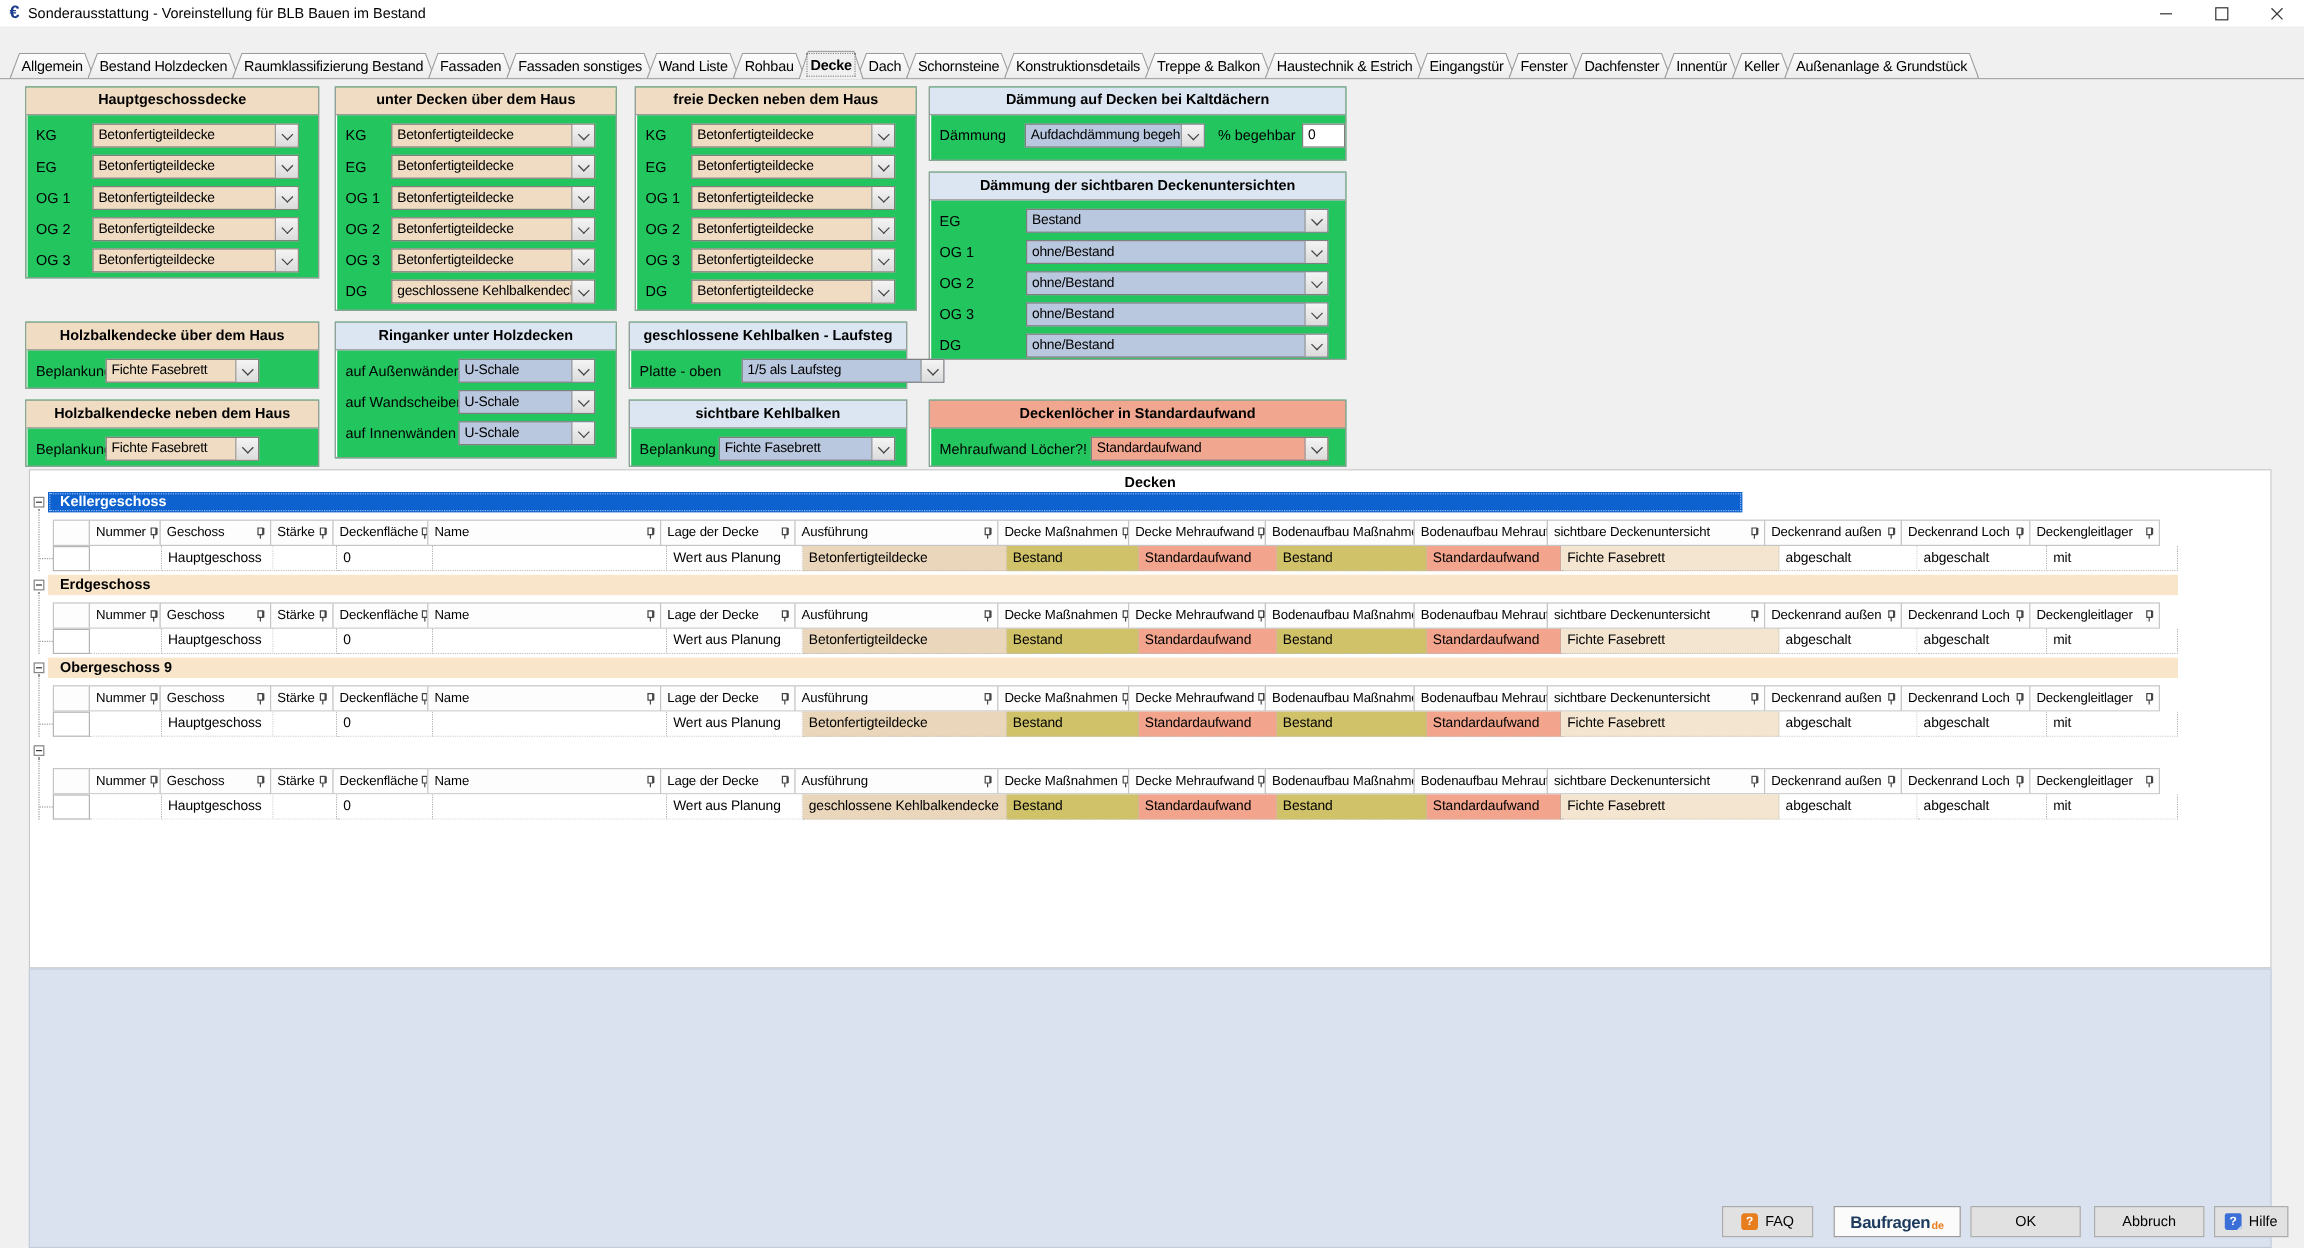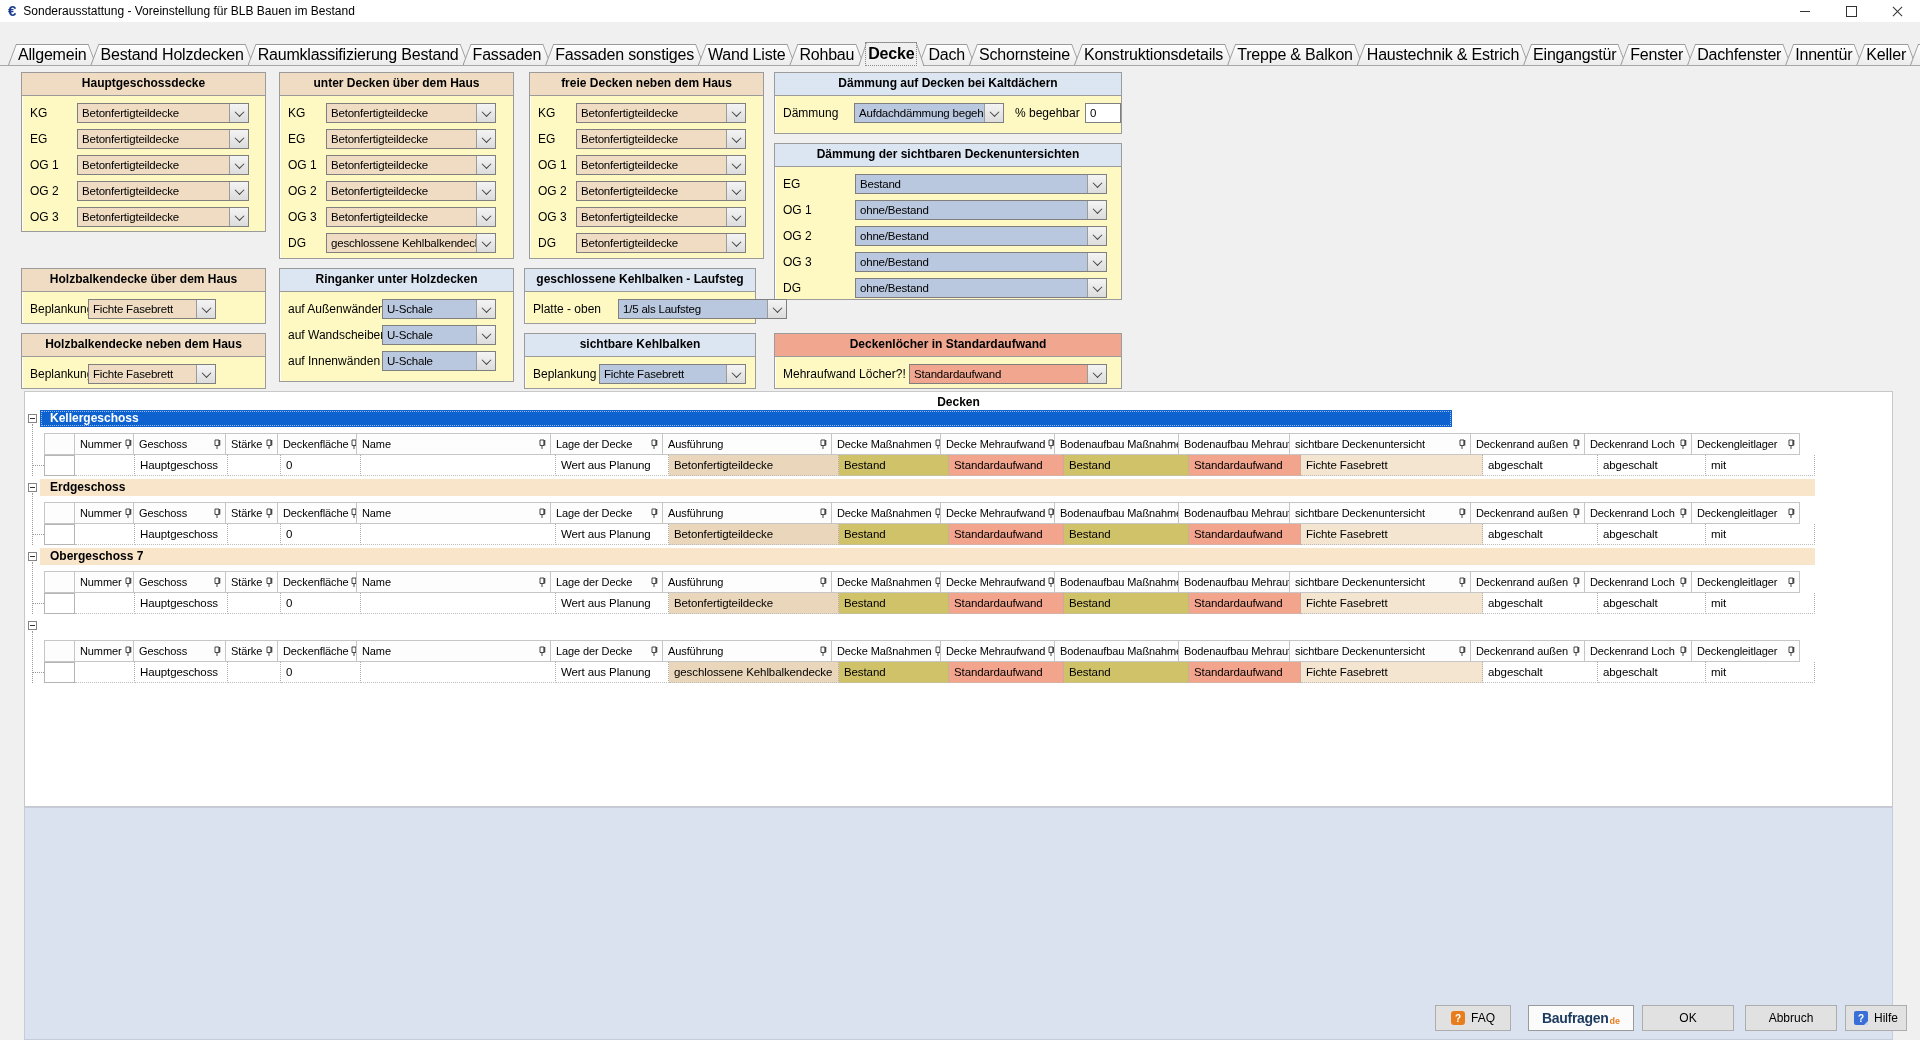--- a/index.html
+++ b/index.html
@@ -23,27 +23,27 @@
   .caret{width:0;height:0;border-left:3.5px solid transparent;border-right:3.5px solid transparent;border-top:4px solid #333;}
   
   .tabstrip{position:absolute;left:0;top:42px;width:1920px;height:24px;box-sizing:border-box;
             display:flex;align-items:flex-end;padding-left:8px;border-bottom:1px solid #a8a8a8;background:#f0f0f0;}
   .tab{position:relative;height:21px;display:flex;align-items:center;justify-content:center;
        padding:0 10px;margin-right:-6px;white-space:nowrap;}
   .tab::before{content:'';position:absolute;inset:0;background:#9a9a9a;
        clip-path:polygon(8px 0,calc(100% - 8px) 0,100% 100%,0 100%);}
   .tab::after{content:'';position:absolute;inset:1px 1px 0 1px;background:linear-gradient(#fefefe,#ececec);
        clip-path:polygon(7.5px 0,calc(100% - 7.5px) 0,100% 100%,0 100%);}
-  .tab-label{position:relative;z-index:2;font-size:16px;letter-spacing:-0.2px;}
+  .tab-label{position:relative;z-index:2;font-size:12px;letter-spacing:-0.2px;}
   .tab.active{height:24px;z-index:3;margin-bottom:-1px;}
   .tab.active::after{background:#f0f0f0;}
   .tab.active .tab-label{font-weight:bold;outline:1px dotted #8a8a8a;outline-offset:2px;}
   
   .panels{position:absolute;left:0;top:0;width:1920px;height:1040px;}
-  .panel{position:absolute;box-sizing:border-box;border:1px solid #9b9b9b;background:#fef9c3;
+  .panel{position:absolute;box-sizing:border-box;border:1px solid #9b9b9b;background:#22c55e;
          box-shadow:1px 1px 0 #ffffff inset;}
   .phead{position:absolute;left:0;top:0;right:0;height:22px;border-bottom:1px solid #9b9b9b;
          font-size:12px;font-weight:bold;text-align:center;line-height:21px;white-space:nowrap;overflow:hidden;}
   .panel.tan  .phead{background:#efdcc3;}
   .panel.blue .phead{background:#dce6f2;}
   .panel.red  .phead{background:#f1a78f;}
   .prow{position:absolute;left:0;right:0;height:20px;}
   .plab{position:absolute;left:8px;top:0;font-size:12px;line-height:20px;white-space:nowrap;}
   .dd{position:absolute;top:0;height:20px;box-sizing:border-box;border:1px solid #7f7f7f;display:flex;}
   .dd-tan{background:#efdcc3;} .dd-blue{background:#b9c8df;} .dd-red{background:#f1a78f;}
@@ -779,21 +779,21 @@
           <div class="tcell " style="width: 109px;">mit</div>
         </div>
       </div>
       <div class="tgroup" style="top: 138px;">
         <div class="ebox">
           <span class="minus"></span>
         </div>
         <div class="treev"></div>
         <div class="treeh"></div>
         <div class="gbar" style="width: 1775px;">
-          <span class="gbar-label">Obergeschoss 7</span>
+          <span class="gbar-label">Obergeschoss 9</span>
         </div>
         <div class="thead">
           <div class="hcell sel0" style="width: 31px;"></div>
           <div class="hcell" style="width: 60px;">
             <span class="hlabel">Nummer</span>
             <svg class="pin" width="9" height="11" viewBox="0 0 9 11">
               <path d="M2 1 h4 v5.5 h-4 z" fill="#ffffff" stroke="#444" stroke-width="1"></path>
               <path d="M6.5 1 v5.5" stroke="#444" stroke-width="1.6"></path>
               <path d="M4 6.5 v3.5" stroke="#444" stroke-width="1"></path>
             </svg>

